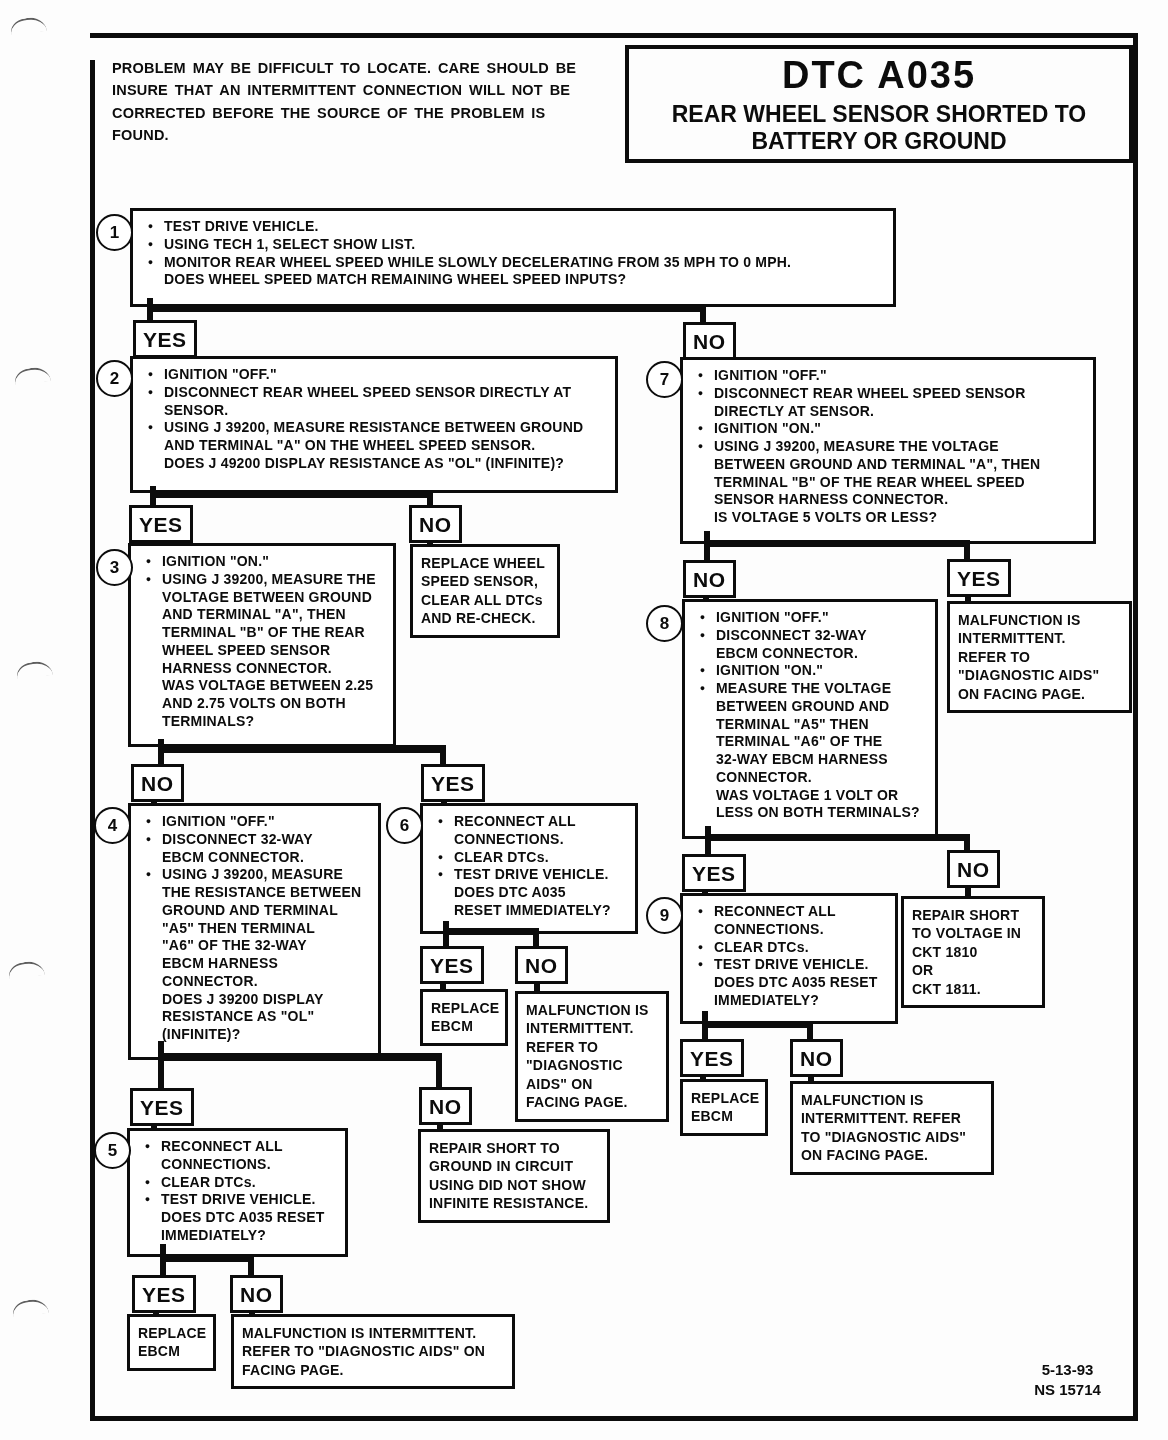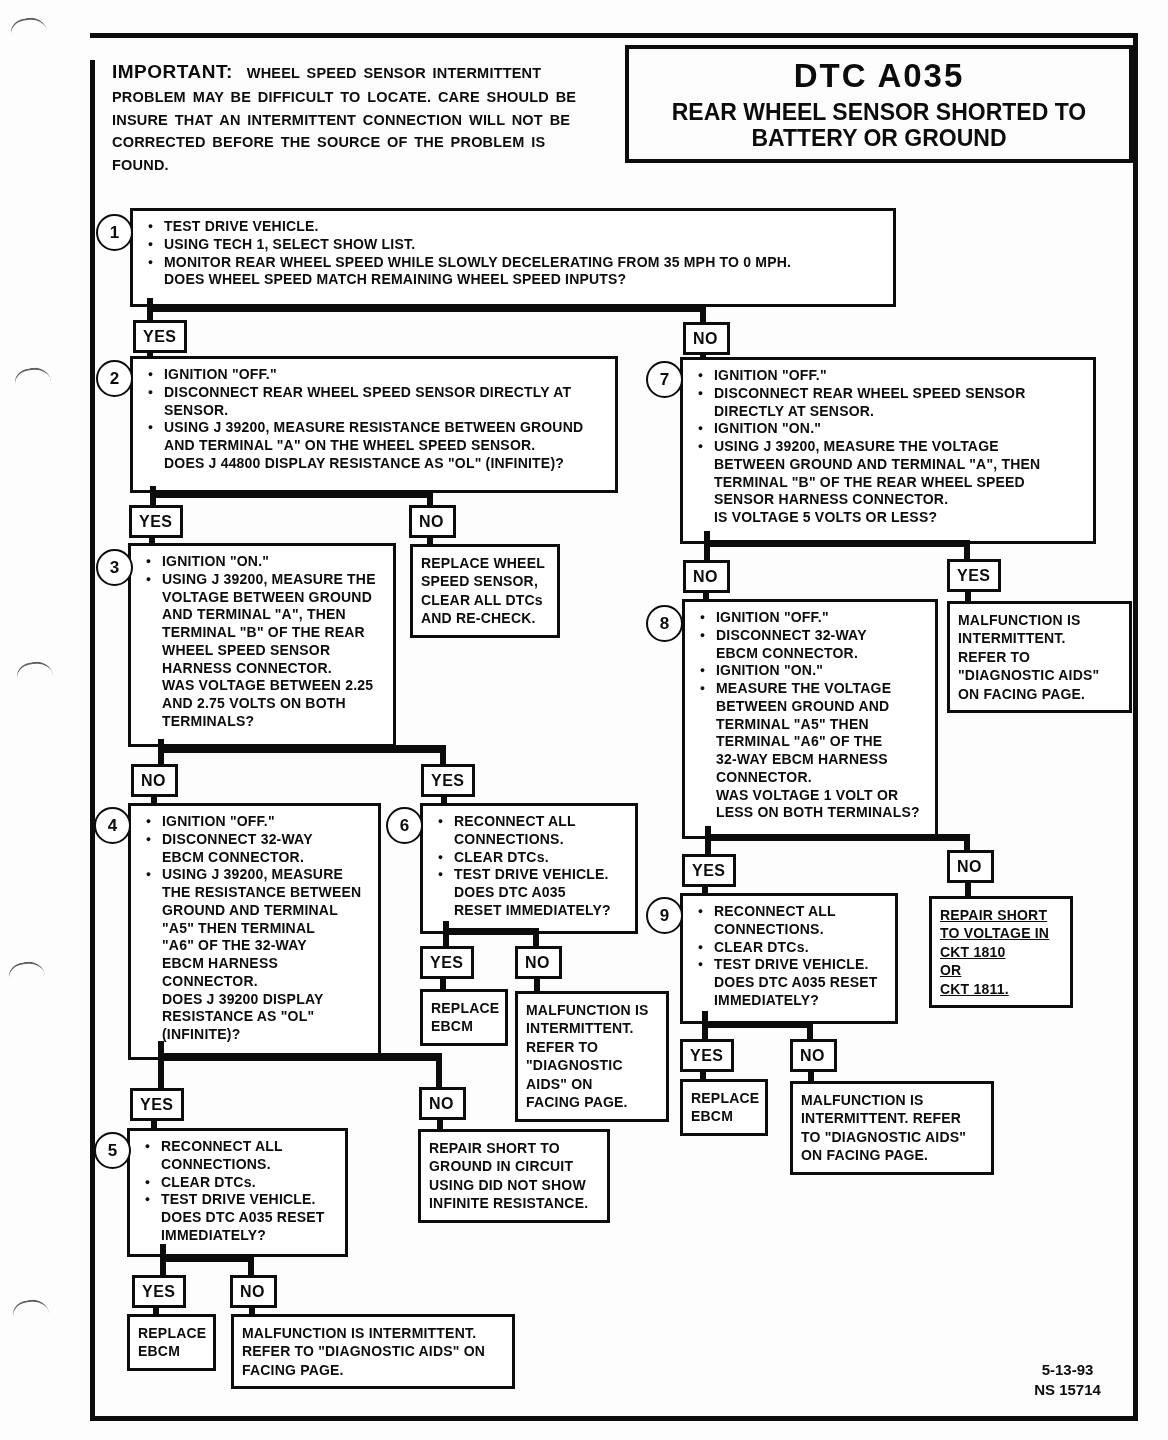--- a/index.html
+++ b/index.html
@@ -16,34 +16,34 @@
   .bullet-row{display:flex;align-items:flex-start;}
   .dot{flex:none;width:27px;text-align:center;font-size:9px;padding-top:3px;}
   .btxt{flex:1;white-space:pre-line;line-height:1.27;}
   .circle{
     position:absolute;width:33px;height:33px;border:2px solid #0c0c0c;border-radius:50%;
     background:#fff;display:flex;align-items:center;justify-content:center;
     font-size:17px;font-weight:700;z-index:3;
   }
   .lbl{
     position:absolute;border:3px solid #0c0c0c;background:#fff;
-    font-weight:700;font-size:16px;line-height:1;padding:6px 7px 5px 7px;
+    font-weight:700;font-size:21px;line-height:1;padding:6px 7px 5px 7px;
     letter-spacing:.5px;z-index:2;min-width:27px;
   }
   .term{
     position:absolute;border:3px solid #0c0c0c;background:#fff;
     font-weight:700;font-size:14px;line-height:1.32;letter-spacing:.2px;
     padding:7px 8px;white-space:pre-line;z-index:2;
   }
   #title-box{
     position:absolute;left:625px;top:45px;width:508px;height:118px;
     border:4px solid #0c0c0c;background:#fdfdfd;box-sizing:border-box;
     display:flex;flex-direction:column;align-items:center;justify-content:center;
   }
-  #title-code{font-size:33px;font-weight:700;letter-spacing:2px;}
+  #title-code{font-size:38px;font-weight:700;letter-spacing:2px;}
   #title-sub{font-size:23px;font-weight:700;text-align:center;line-height:1.15;white-space:pre-line;margin-top:4px;}
   #important{
     position:absolute;left:112px;top:57px;width:482px;
     font-size:14.5px;font-weight:700;line-height:1.55;letter-spacing:.2px;word-spacing:2.5px;
   }
   #important .imp-label{font-size:19px;letter-spacing:.5px;margin-right:14px;}
   #footer{
     position:absolute;left:1005px;top:1360px;width:125px;text-align:center;
     font-size:15px;font-weight:700;line-height:1.35;white-space:pre-line;
   }
@@ -62,21 +62,20 @@
   <div class="frame" style="left:1133px;top:33px;width:5px;height:1388px;"></div>
   <div class="frame" style="left:90px;top:1416px;width:1048px;height:5px;"></div>
 
   <div class="scan-mark" style="left:10px;top:18px;"></div>
   <div class="scan-mark" style="left:14px;top:368px;"></div>
   <div class="scan-mark" style="left:16px;top:662px;"></div>
   <div class="scan-mark" style="left:8px;top:962px;"></div>
   <div class="scan-mark" style="left:12px;top:1300px;"></div>
 
   <div id="important">
-    <div><span class="imp-label">IMPORTANT:</span><span>WHEEL SPEED SENSOR INTERMITTENT</span></div>
     <div>PROBLEM MAY BE DIFFICULT TO LOCATE.  CARE SHOULD BE</div>
     <div>INSURE THAT AN INTERMITTENT CONNECTION WILL NOT BE</div>
     <div>CORRECTED BEFORE THE SOURCE OF THE PROBLEM IS FOUND.</div>
   </div>
 
   <div id="title-box">
     <div id="title-code">DTC A035</div>
     <div id="title-sub">REAR WHEEL SENSOR SHORTED TO
 BATTERY OR GROUND</div>
   </div>
@@ -115,21 +114,21 @@
       </div>
       <div class="bullet-row">
         <span class="dot">●</span>
         <span class="btxt">DISCONNECT REAR WHEEL SPEED SENSOR DIRECTLY AT
 SENSOR.</span>
       </div>
       <div class="bullet-row">
         <span class="dot">●</span>
         <span class="btxt">USING J 39200, MEASURE RESISTANCE BETWEEN GROUND
 AND TERMINAL "A" ON THE WHEEL SPEED SENSOR.
-DOES J 44800 DISPLAY RESISTANCE AS "OL" (INFINITE)?</span>
+DOES J 49200 DISPLAY RESISTANCE AS "OL" (INFINITE)?</span>
       </div>
     </div>
 
   <div class="line" style="left:150px;top:486px;width:6px;height:8px;"></div>
   <div class="line" style="left:150px;top:491px;width:283px;height:7px;"></div>
   <div class="line" style="left:150px;top:496px;width:6px;height:10px;"></div>
   <div class="line" style="left:427px;top:496px;width:6px;height:10px;"></div>
   <div class="lbl" style="left:129px;top:505px;">YES</div>
   <div class="lbl" style="left:409px;top:505px;">NO</div>
   <div class="line" style="left:149px;top:533px;width:6px;height:11px;"></div>
@@ -363,21 +362,21 @@
         <span class="dot">●</span>
         <span class="btxt">CLEAR DTCs.</span>
       </div>
       <div class="bullet-row">
         <span class="dot">●</span>
         <span class="btxt">TEST DRIVE VEHICLE.
 DOES DTC A035 RESET
 IMMEDIATELY?</span>
       </div>
     </div>
-  <div class="term" style="left:929px;top:896px;width:122px;text-decoration:underline;">REPAIR SHORT
+  <div class="term" style="left:901px;top:896px;width:122px;">REPAIR SHORT
 TO VOLTAGE IN
 CKT 1810
 OR
 CKT 1811.</div>
 
   <div class="line" style="left:702px;top:1011px;width:6px;height:13px;"></div>
   <div class="line" style="left:702px;top:1021px;width:111px;height:7px;"></div>
   <div class="line" style="left:702px;top:1026px;width:6px;height:14px;"></div>
   <div class="line" style="left:807px;top:1026px;width:6px;height:14px;"></div>
   <div class="lbl" style="left:680px;top:1039px;">YES</div>

